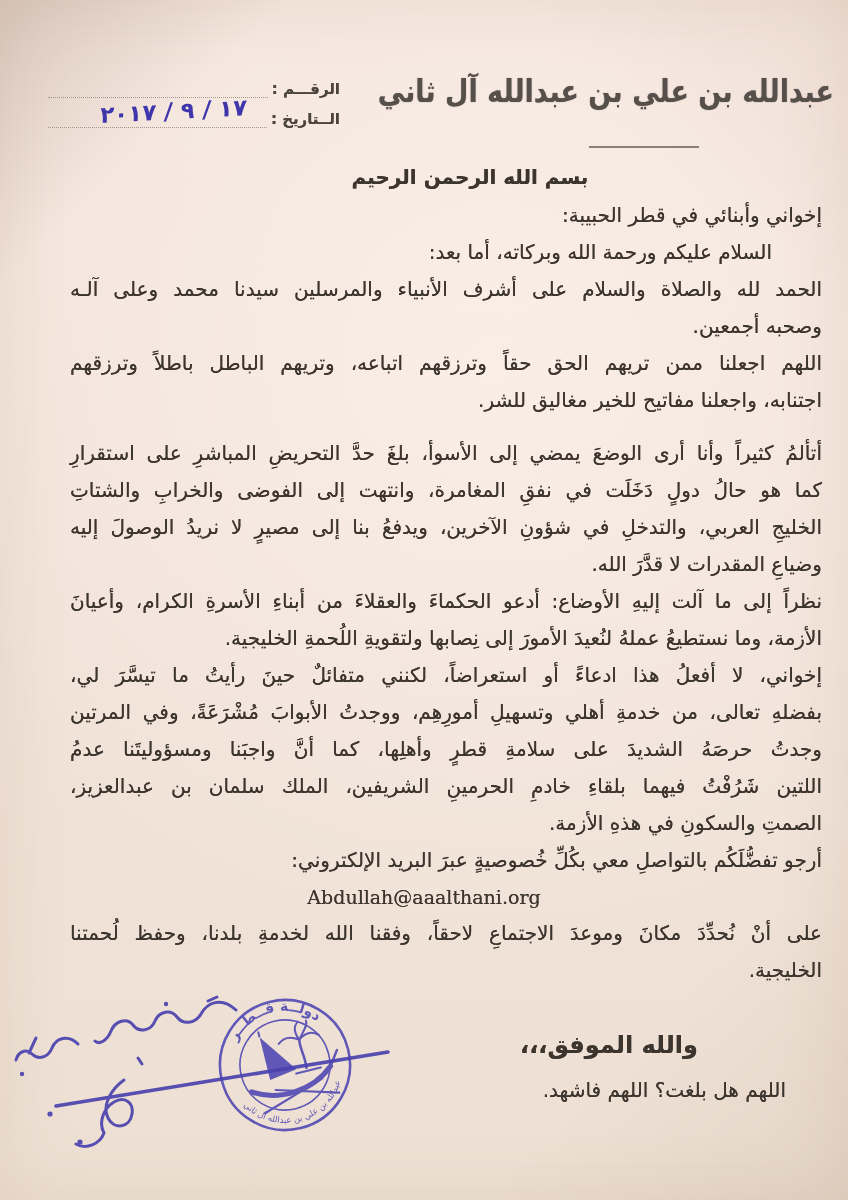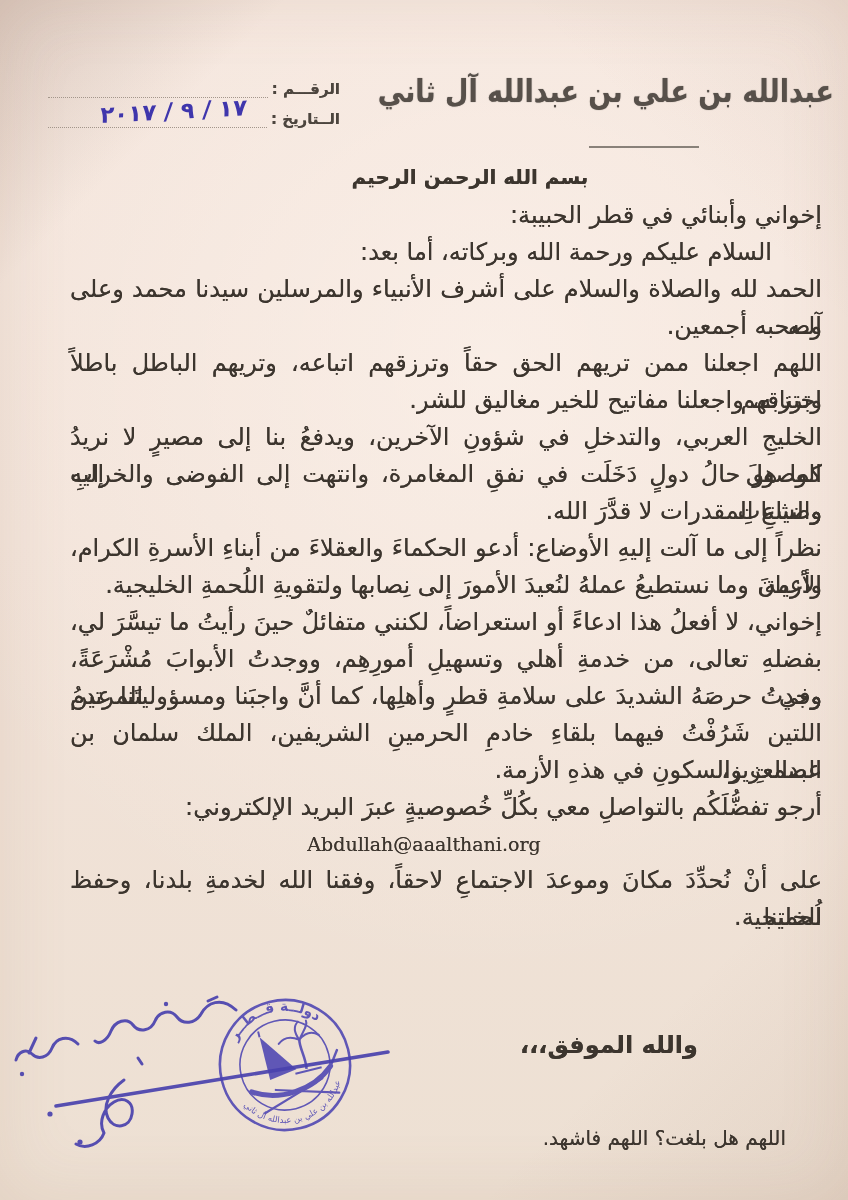--- a/index.html
+++ b/index.html
@@ -48,31 +48,31 @@
     transform:rotate(-3deg) skewX(-6deg);direction:rtl;white-space:nowrap;
   }
 
   
   .basmala{
     position:absolute;top:165px;left:26px;right:26px;
     text-align:center;padding-left:92px;
     font-size:20px;font-weight:bold;
   }
   .letter-body{position:absolute;top:197px;left:26px;right:26px;direction:rtl;}
-  .line{font-size:24px;line-height:37px;height:37px;margin-left:44px;}
+  .line{font-size:20px;line-height:37px;height:37px;margin-left:44px;}
   .line.j{text-align:justify;text-align-last:justify;}
   .line.r{text-align:right;}
   .line.indent{padding-right:50px;}
   .line.gap{margin-top:16px;}
   .email-line{
     font-size:19px;line-height:36px;height:36px;text-align:center;
     direction:ltr;font-family:"DejaVu Serif",serif;
   }
   .closing{position:absolute;top:1031px;right:150px;font-size:24px;font-weight:bold;}
-  .testimony{position:absolute;top:1126px;right:62px;font-size:20px;margin-left:31px;}
+  .testimony{position:absolute;top:1078px;right:62px;font-size:20px;margin-left:31px;}
 
   
   .stamp{position:absolute;left:206px;top:986px;width:158px;height:158px;
     transform:rotate(-14deg);opacity:0.88;}
   .stamp svg{display:block;}
 
   
   .signature{position:absolute;left:4px;top:994px;width:400px;height:164px;opacity:0.92;}
 </style>
 </head>
@@ -97,22 +97,23 @@
 
   <div class="basmala ink">بسم الله الرحمن الرحيم</div>
 
   <div class="letter-body ink">
     <div class="line r">إخواني وأبنائي في قطر الحبيبة:</div>
     <div class="line r indent">السلام عليكم ورحمة الله وبركاته، أما بعد:</div>
     <div class="line j">الحمد لله والصلاة والسلام على أشرف الأنبياء والمرسلين سيدنا محمد وعلى آلـه</div>
     <div class="line r">وصحبه أجمعين.</div>
     <div class="line j">اللهم اجعلنا ممن تريهم الحق حقاً وترزقهم اتباعه، وتريهم الباطل باطلاً وترزقهم</div>
     <div class="line r">اجتنابه، واجعلنا مفاتيح للخير مغاليق للشر.</div>
+    <div class="line j gap">أتألمُ كثيراً وأنا أرى الوضعَ يمضي إلى الأسوأ، بلغَ حدَّ التحريضِ المباشرِ على استقرارِ</div>
+    <div class="line j">كما هو حالُ دولٍ دَخَلَت في نفقِ المغامرة، وانتهت إلى الفوضى والخرابِ والشتاتِ</div>
     <div class="line j">الخليجِ العربي، والتدخلِ في شؤونِ الآخرين، ويدفعُ بنا إلى مصيرٍ لا نريدُ الوصولَ إليه</div>
-    <div class="line j">كما هو حالُ دولٍ دَخَلَت في نفقِ المغامرة، وانتهت إلى الفوضى والخرابِ والشتاتِ</div>
     <div class="line r">وضياعِ المقدرات لا قدَّرَ الله.</div>
     <div class="line j">نظراً إلى ما آلت إليهِ الأوضاع: أدعو الحكماءَ والعقلاءَ من أبناءِ الأسرةِ الكرام، وأعيانَ</div>
     <div class="line r">الأزمة، وما نستطيعُ عملهُ لنُعيدَ الأمورَ إلى نِصابها ولتقويةِ اللُحمةِ الخليجية.</div>
     <div class="line j">إخواني، لا أفعلُ هذا ادعاءً أو استعراضاً، لكنني متفائلٌ حينَ رأيتُ ما تيسَّرَ لي،</div>
     <div class="line j">بفضلهِ تعالى، من خدمةِ أهلي وتسهيلِ أمورِهِم، ووجدتُ الأبوابَ مُشْرَعَةً، وفي المرتين</div>
     <div class="line j">وجدتُ حرصَهُ الشديدَ على سلامةِ قطرٍ وأهلِها، كما أنَّ واجبَنا ومسؤوليتَنا عدمُ</div>
     <div class="line j">اللتين شَرُفْتُ فيهما بلقاءِ خادمِ الحرمينِ الشريفين، الملك سلمان بن عبدالعزيز،</div>
     <div class="line r">الصمتِ والسكونِ في هذهِ الأزمة.</div>
     <div class="line r">أرجو تفضُّلَكُم بالتواصلِ معي بكُلِّ خُصوصيةٍ عبرَ البريد الإلكتروني:</div>
     <div class="email-line">Abdullah@aaalthani.org</div>

